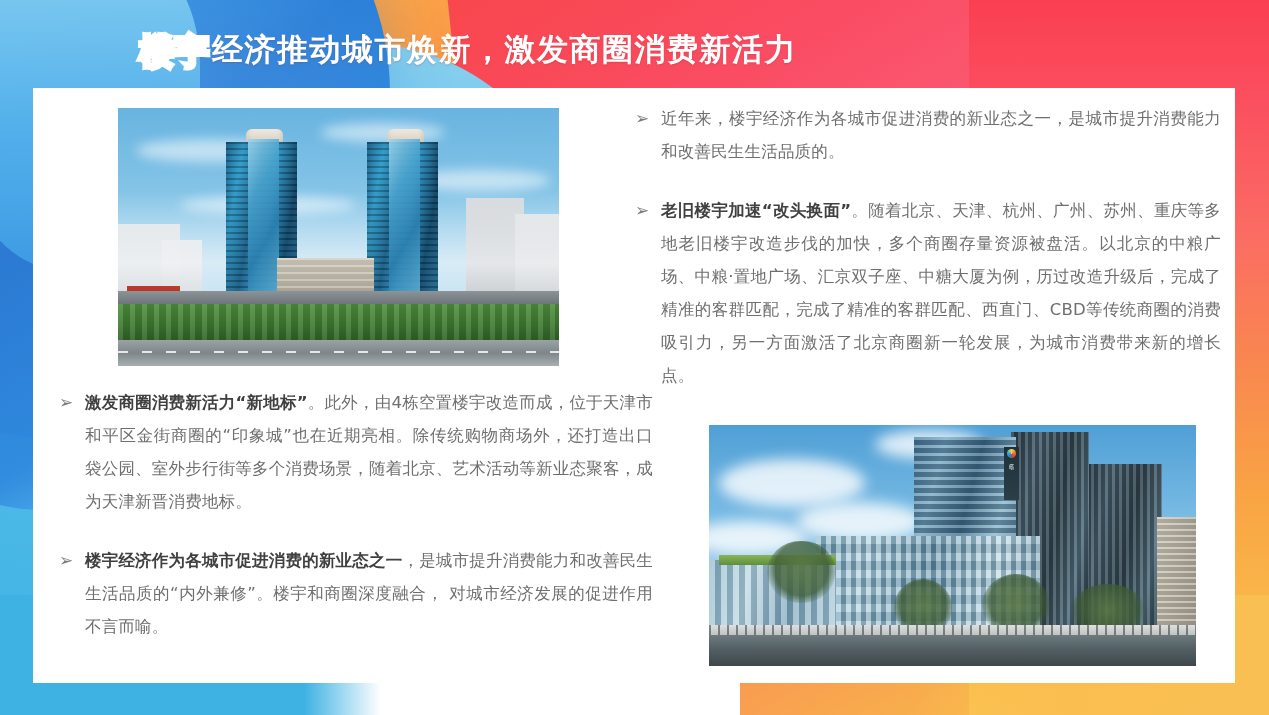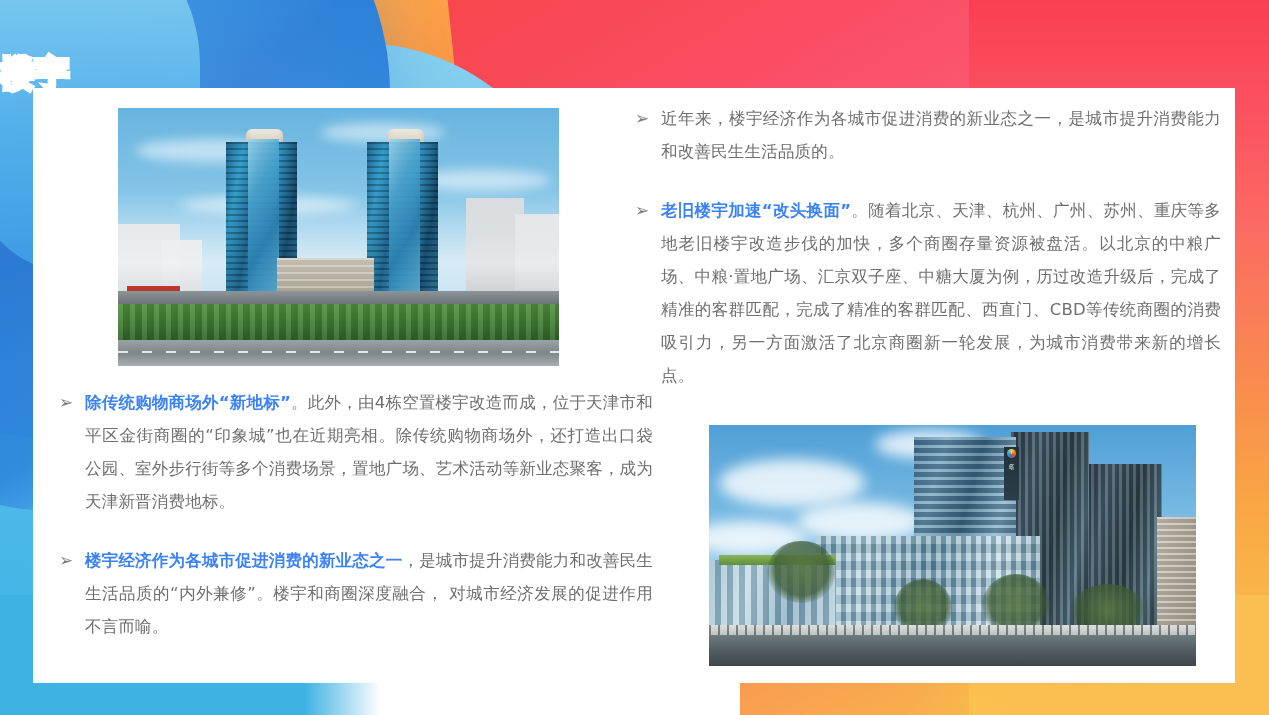--- a/index.html
+++ b/index.html
@@ -132,21 +132,22 @@
       rgba(120,200,230,0) 30%, rgba(255,255,255,0) 55%,
       rgba(250,190,80,0) 72%, rgba(250,190,80,1) 84%, #fabf52 100%);
   }
 
   
   .title-row {
     position: absolute;
     left: 0; top: 34px;
     width: 1208px; height: 56px;
     display: flex;
-    align-items: flex-end;
+    align-items: flex-start;
+    padding-left: 140px;
     box-sizing: border-box;
     z-index: 6;
   }
   .title-deco {
     font-family: "DejaVu Sans", sans-serif;
     font-size: 34px;
     font-weight: 700;
     line-height: 1;
     color: transparent;
     -webkit-text-stroke: 5px #ffffff;
@@ -438,21 +439,21 @@
     font-family: "DejaVu Sans", sans-serif;
     font-size: 16.5px;
     line-height: 33px;
     color: #6f6f6f;
     letter-spacing: 0.2px;
     text-align: justify;
     text-justify: inter-ideograph;
   }
   .bullet-body .lead {
     font-weight: 700;
-    color: #3b82f6;
+    color: #404040;
   }
 </style>
 </head>
 <body>
 
 <div id="slide">
 
   <div class="bg-layer">
     <div class="bg-base"></div>
     <div class="bg-right-strip"></div>
@@ -463,20 +464,21 @@
     <div class="bg-blue-swirl"></div>
     <div class="bg-blue-swirl2"></div>
     <div class="bg-blue-swirl3"></div>
     <div class="bg-white-fade-left"></div>
     <div class="bg-white-fade-bottom"></div>
     <div class="bg-bottom-gold"></div>
   </div>
 
   <div class="title-row">
     <span class="title-deco">楼宇</span>
+    <span class="title-main">经济推动城市焕新，激发商圈消费新活力</span>
   </div>
 
   <div class="card">
    <div class="card-inner">
 
     <div class="photo photo-towers">
       <div class="ph-sky"></div>
       <div class="ph-cloud" style="left:4%;  top:12%; width:34%; height:9%;"></div>
       <div class="ph-cloud" style="left:46%; top:6%;  width:28%; height:7%;"></div>
       <div class="ph-cloud" style="left:66%; top:24%; width:32%; height:8%;"></div>
@@ -536,21 +538,21 @@
         <span class="bullet-marker">➢</span>
         <span class="bullet-body"><span class="lead">老旧楼宇加速“改头换面”</span><span>。随着北京、天津、杭州、广州、苏州、重庆等多地老旧楼宇改造步伐的加快，多个商圈存量资源被盘活。以北京的中粮广场、中粮·置地广场、汇京双子座、中糖大厦为例，历过改造升级后，完成了精准的客群匹配，完成了精准的客群匹配、西直门、CBD等传统商圈的消费吸引力，另一方面激活了北京商圈新一轮发展，为城市消费带来新的增长点。</span></span>
       </div>
 
     </div>
 
     <div class="text-col col-left">
 
       <div class="bullet">
         <span class="bullet-marker">➢</span>
-        <span class="bullet-body"><span class="lead">除传统购物商场外“新地标”</span><span>。此外，由4栋空置楼宇改造而成，位于天津市和平区金街商圈的“印象城”也在近期亮相。除传统购物商场外，还打造出口袋公园、室外步行街等多个消费场景，置地广场、艺术活动等新业态聚客，成为天津新晋消费地标。</span></span>
+        <span class="bullet-body"><span class="lead">激发商圈消费新活力“新地标”</span><span>。此外，由4栋空置楼宇改造而成，位于天津市和平区金街商圈的“印象城”也在近期亮相。除传统购物商场外，还打造出口袋公园、室外步行街等多个消费场景，随着北京、艺术活动等新业态聚客，成为天津新晋消费地标。</span></span>
       </div>
 
       <div class="bullet">
         <span class="bullet-marker">➢</span>
         <span class="bullet-body"><span class="lead">楼宇经济作为各城市促进消费的新业态之一</span><span>，是城市提升消费能力和改善民生生活品质的“内外兼修”。楼宇和商圈深度融合， 对城市经济发展的促进作用不言而喻。</span></span>
       </div>
 
     </div>
 
    </div>

